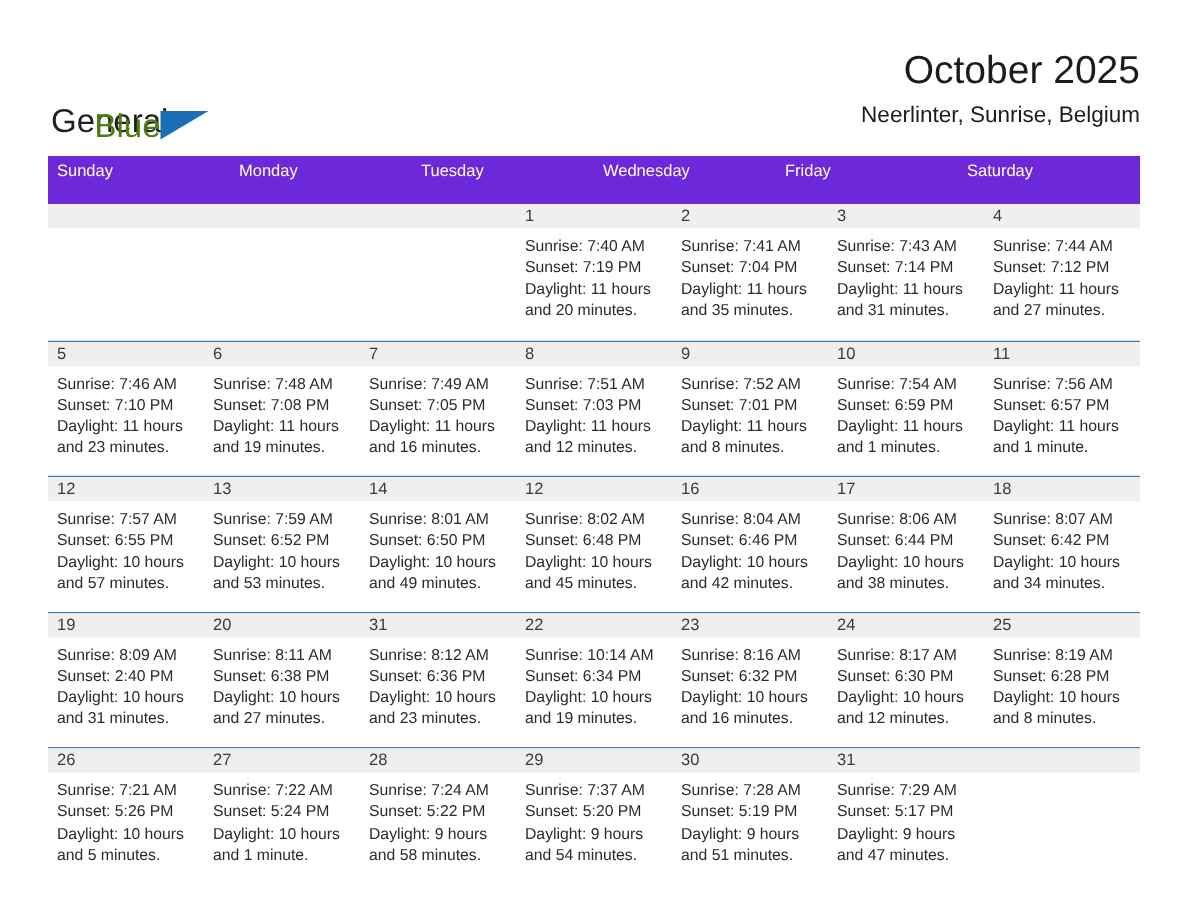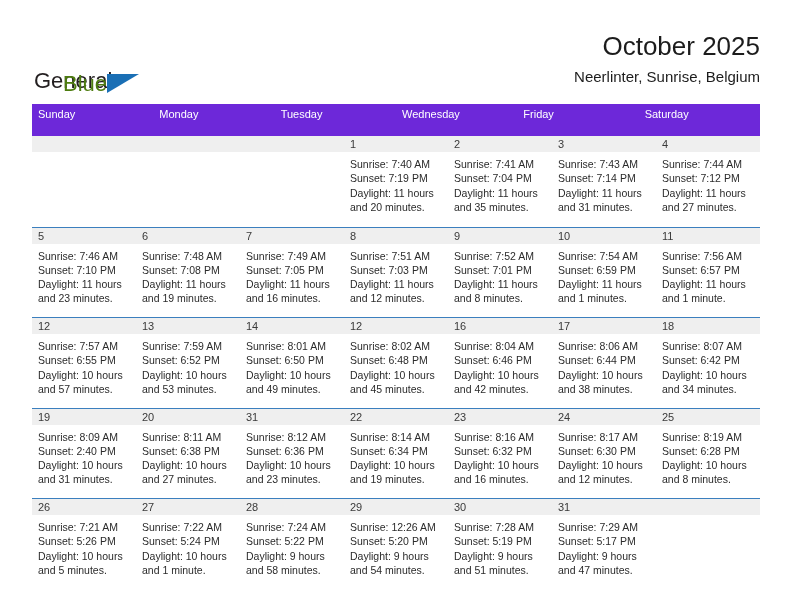--- a/index.html
+++ b/index.html
@@ -399,21 +399,21 @@
               <div class="day-line">Sunrise: 8:12 AM</div>
               <div class="day-line">Sunset: 6:36 PM</div>
               <div class="day-line">Daylight: 10 hours</div>
               <div class="day-line">and 23 minutes.</div>
             </div>
           </div>
           <div class="day-cell">
             <div class="day-band"></div>
             <div class="day-num">22</div>
             <div class="day-body">
-              <div class="day-line">Sunrise: 8:14 AM</div>
+              <div class="day-line">Sunrise: 10:14 AM</div>
               <div class="day-line">Sunset: 6:34 PM</div>
               <div class="day-line">Daylight: 10 hours</div>
               <div class="day-line">and 19 minutes.</div>
             </div>
           </div>
           <div class="day-cell">
             <div class="day-band"></div>
             <div class="day-num">23</div>
             <div class="day-body">
               <div class="day-line">Sunrise: 8:16 AM</div>
@@ -471,21 +471,21 @@
               <div class="day-line">Sunrise: 7:24 AM</div>
               <div class="day-line">Sunset: 5:22 PM</div>
               <div class="day-line">Daylight: 9 hours</div>
               <div class="day-line">and 58 minutes.</div>
             </div>
           </div>
           <div class="day-cell">
             <div class="day-band"></div>
             <div class="day-num">29</div>
             <div class="day-body">
-              <div class="day-line">Sunrise: 12:26 AM</div>
+              <div class="day-line">Sunrise: 7:37 AM</div>
               <div class="day-line">Sunset: 5:20 PM</div>
               <div class="day-line">Daylight: 9 hours</div>
               <div class="day-line">and 54 minutes.</div>
             </div>
           </div>
           <div class="day-cell">
             <div class="day-band"></div>
             <div class="day-num">30</div>
             <div class="day-body">
               <div class="day-line">Sunrise: 7:28 AM</div>

